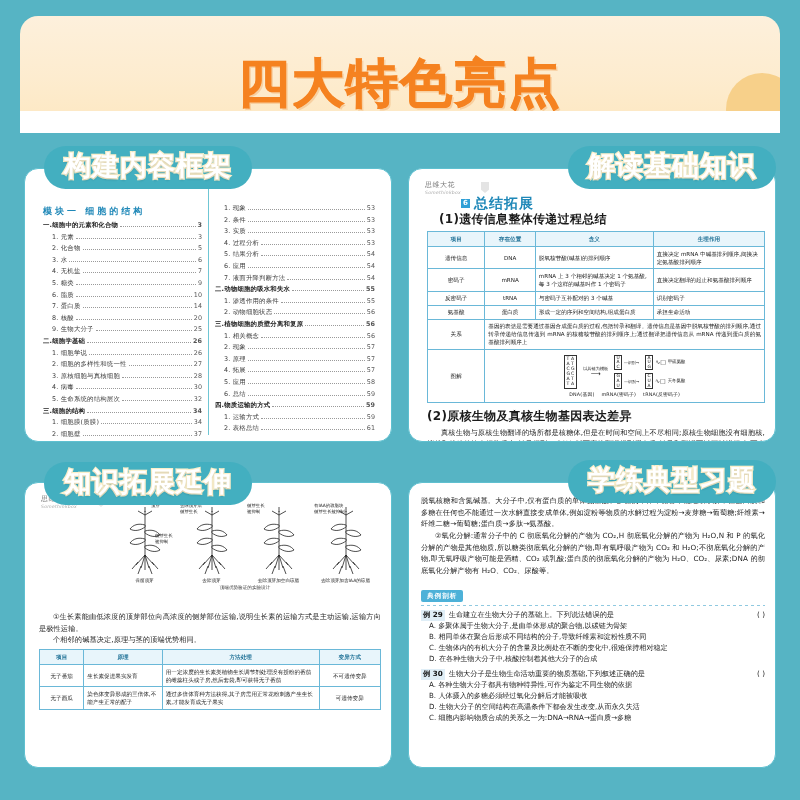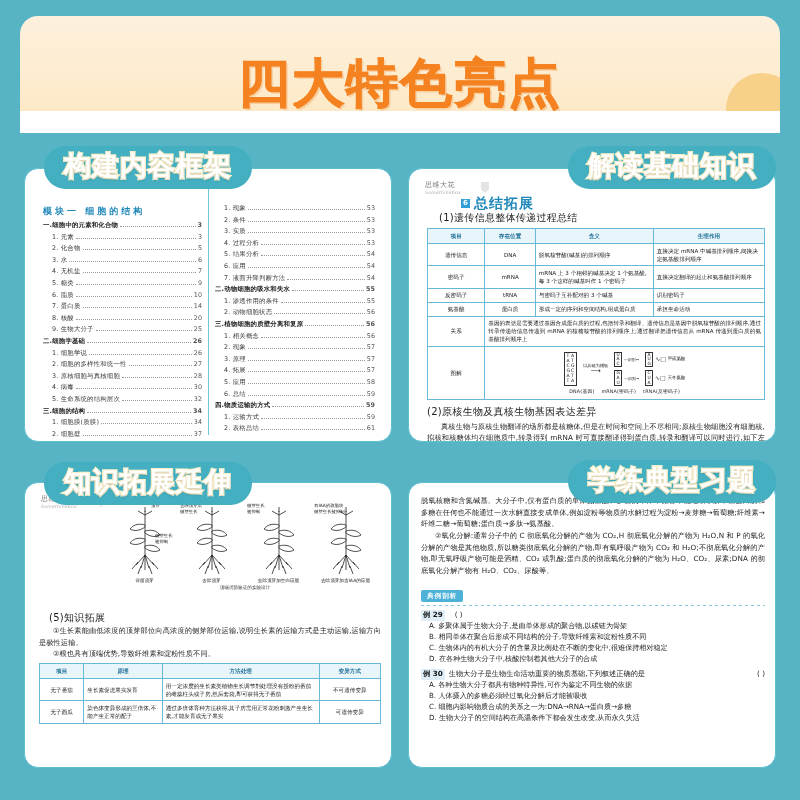--- a/index.html
+++ b/index.html
@@ -163,21 +163,21 @@
     vertical-align: middle;
     margin-right: 4px;
   }
   .sec-title {
     color: #1f88b8;
     font-size: 14px;
     font-weight: 700;
     letter-spacing: 1px;
   }
   .sub-title {
-    font-size: 10px; font-weight: 400; color: #1b1b1b;
+    font-size: 12px; font-weight: 700; color: #1b1b1b;
     letter-spacing: .3px;
   }
   .body-p {
     font-size: 7.2px;
     line-height: 1.62;
     color: #222;
     text-align: justify;
     letter-spacing: .1px;
   }
   .body-p.indent { text-indent: 14px; }
@@ -720,23 +720,22 @@
   </svg>
               <div class="plant-note" style="left: 2px; top: 0px; text-align: left;">有IAA的琼脂块
 侧芽生长被抑制</div>
               <div class="plant-cap">去除顶芽加含IAA的琼脂</div>
             </div>
           </div>
         <div class="plants-caption">顶端优势验证的实验设计</div>
       </div>
 
       <div class="bk" style="left:14px; top:128px; right:10px;">
-        <div class="sub-title" style="padding-left:10px;">(5)知识拓展</div>
         <div class="body-p indent">①生长素能由低浓度的顶芽部位向高浓度的侧芽部位运输,说明生长素的运输方式是主动运输,运输方向是极性运输。</div>
-        <div class="body-p indent">②根也具有顶端优势,导致纤维素和淀粉性质不同。</div>
+        <div class="body-p indent">个相邻的碱基决定,原理与茎的顶端优势相同。</div>
 
 
         <table class="bt" style="margin-top:3px;">
           <thead>
             <tr>
               <th style="width:13%">项目</th>
               <th style="width:23%">原理</th>
               <th style="width:46%">方法处理</th>
               <th style="width:18%">变异方式</th>
             </tr>
@@ -767,33 +766,34 @@
         <div class="body-p indent">②氧化分解:通常分子中的 C 彻底氧化分解的产物为 CO₂,H 彻底氧化分解的产物为 H₂O,N 和 P 的氧化分解的产物是其他物质,所以糖类彻底氧化分解的产物,即有氧呼吸产物为 CO₂ 和 H₂O;不彻底氧化分解的产物,即无氧呼吸产物可能是酒精、CO₂ 或乳酸;蛋白质的彻底氧化分解的产物为 H₂O、CO₂、尿素;DNA 的彻底氧化分解产物有 H₂O、CO₂、尿酸等。</div>
 
         <div style="margin-top:6px;">
           <span class="exam-tag">典例剖析</span>
         </div>
         <div class="exam-rule"></div>
 
         <div id="questions">
             <div class="q-head" style="margin-top: 0px;">
               <span class="q-no">例 29</span>
+              <span class="q-text">生命建立在生物大分子的基础上。下列说法错误的是</span>
               <span class="q-paren">(    )</span>
             </div>
             <div class="q-opt">A. 多聚体属于生物大分子,是由单体形成的聚合物,以碳链为骨架</div>
             <div class="q-opt">B. 相同单体在聚合后形成不同结构的分子,导致纤维素和淀粉性质不同</div>
             <div class="q-opt">C. 生物体内的有机大分子的含量及比例处在不断的变化中,很难保持相对稳定</div>
             <div class="q-opt">D. 在各种生物大分子中,核酸控制着其他大分子的合成</div>
             <div class="q-head" style="margin-top: 4px;">
               <span class="q-no">例 30</span>
               <span class="q-text">生物大分子是生物生命活动重要的物质基础,下列叙述正确的是</span>
               <span class="q-paren">(    )</span>
             </div>
             <div class="q-opt">A. 各种生物大分子都具有物种特异性,可作为鉴定不同生物的依据</div>
             <div class="q-opt">B. 人体摄入的多糖必须经过氧化分解后才能被吸收</div>
+            <div class="q-opt">D. 生物大分子的空间结构在高温条件下都会发生改变,从而永久失活</div>
             <div class="q-opt">C. 细胞内影响物质合成的关系之一为:DNA→RNA→蛋白质→多糖</div>
-            <div class="q-opt">D. 生物大分子的空间结构在高温条件下都会发生改变,从而永久失活</div>
           </div>
       </div>
     </div>
   </div>
 
 </div>
 
 </body></html>

